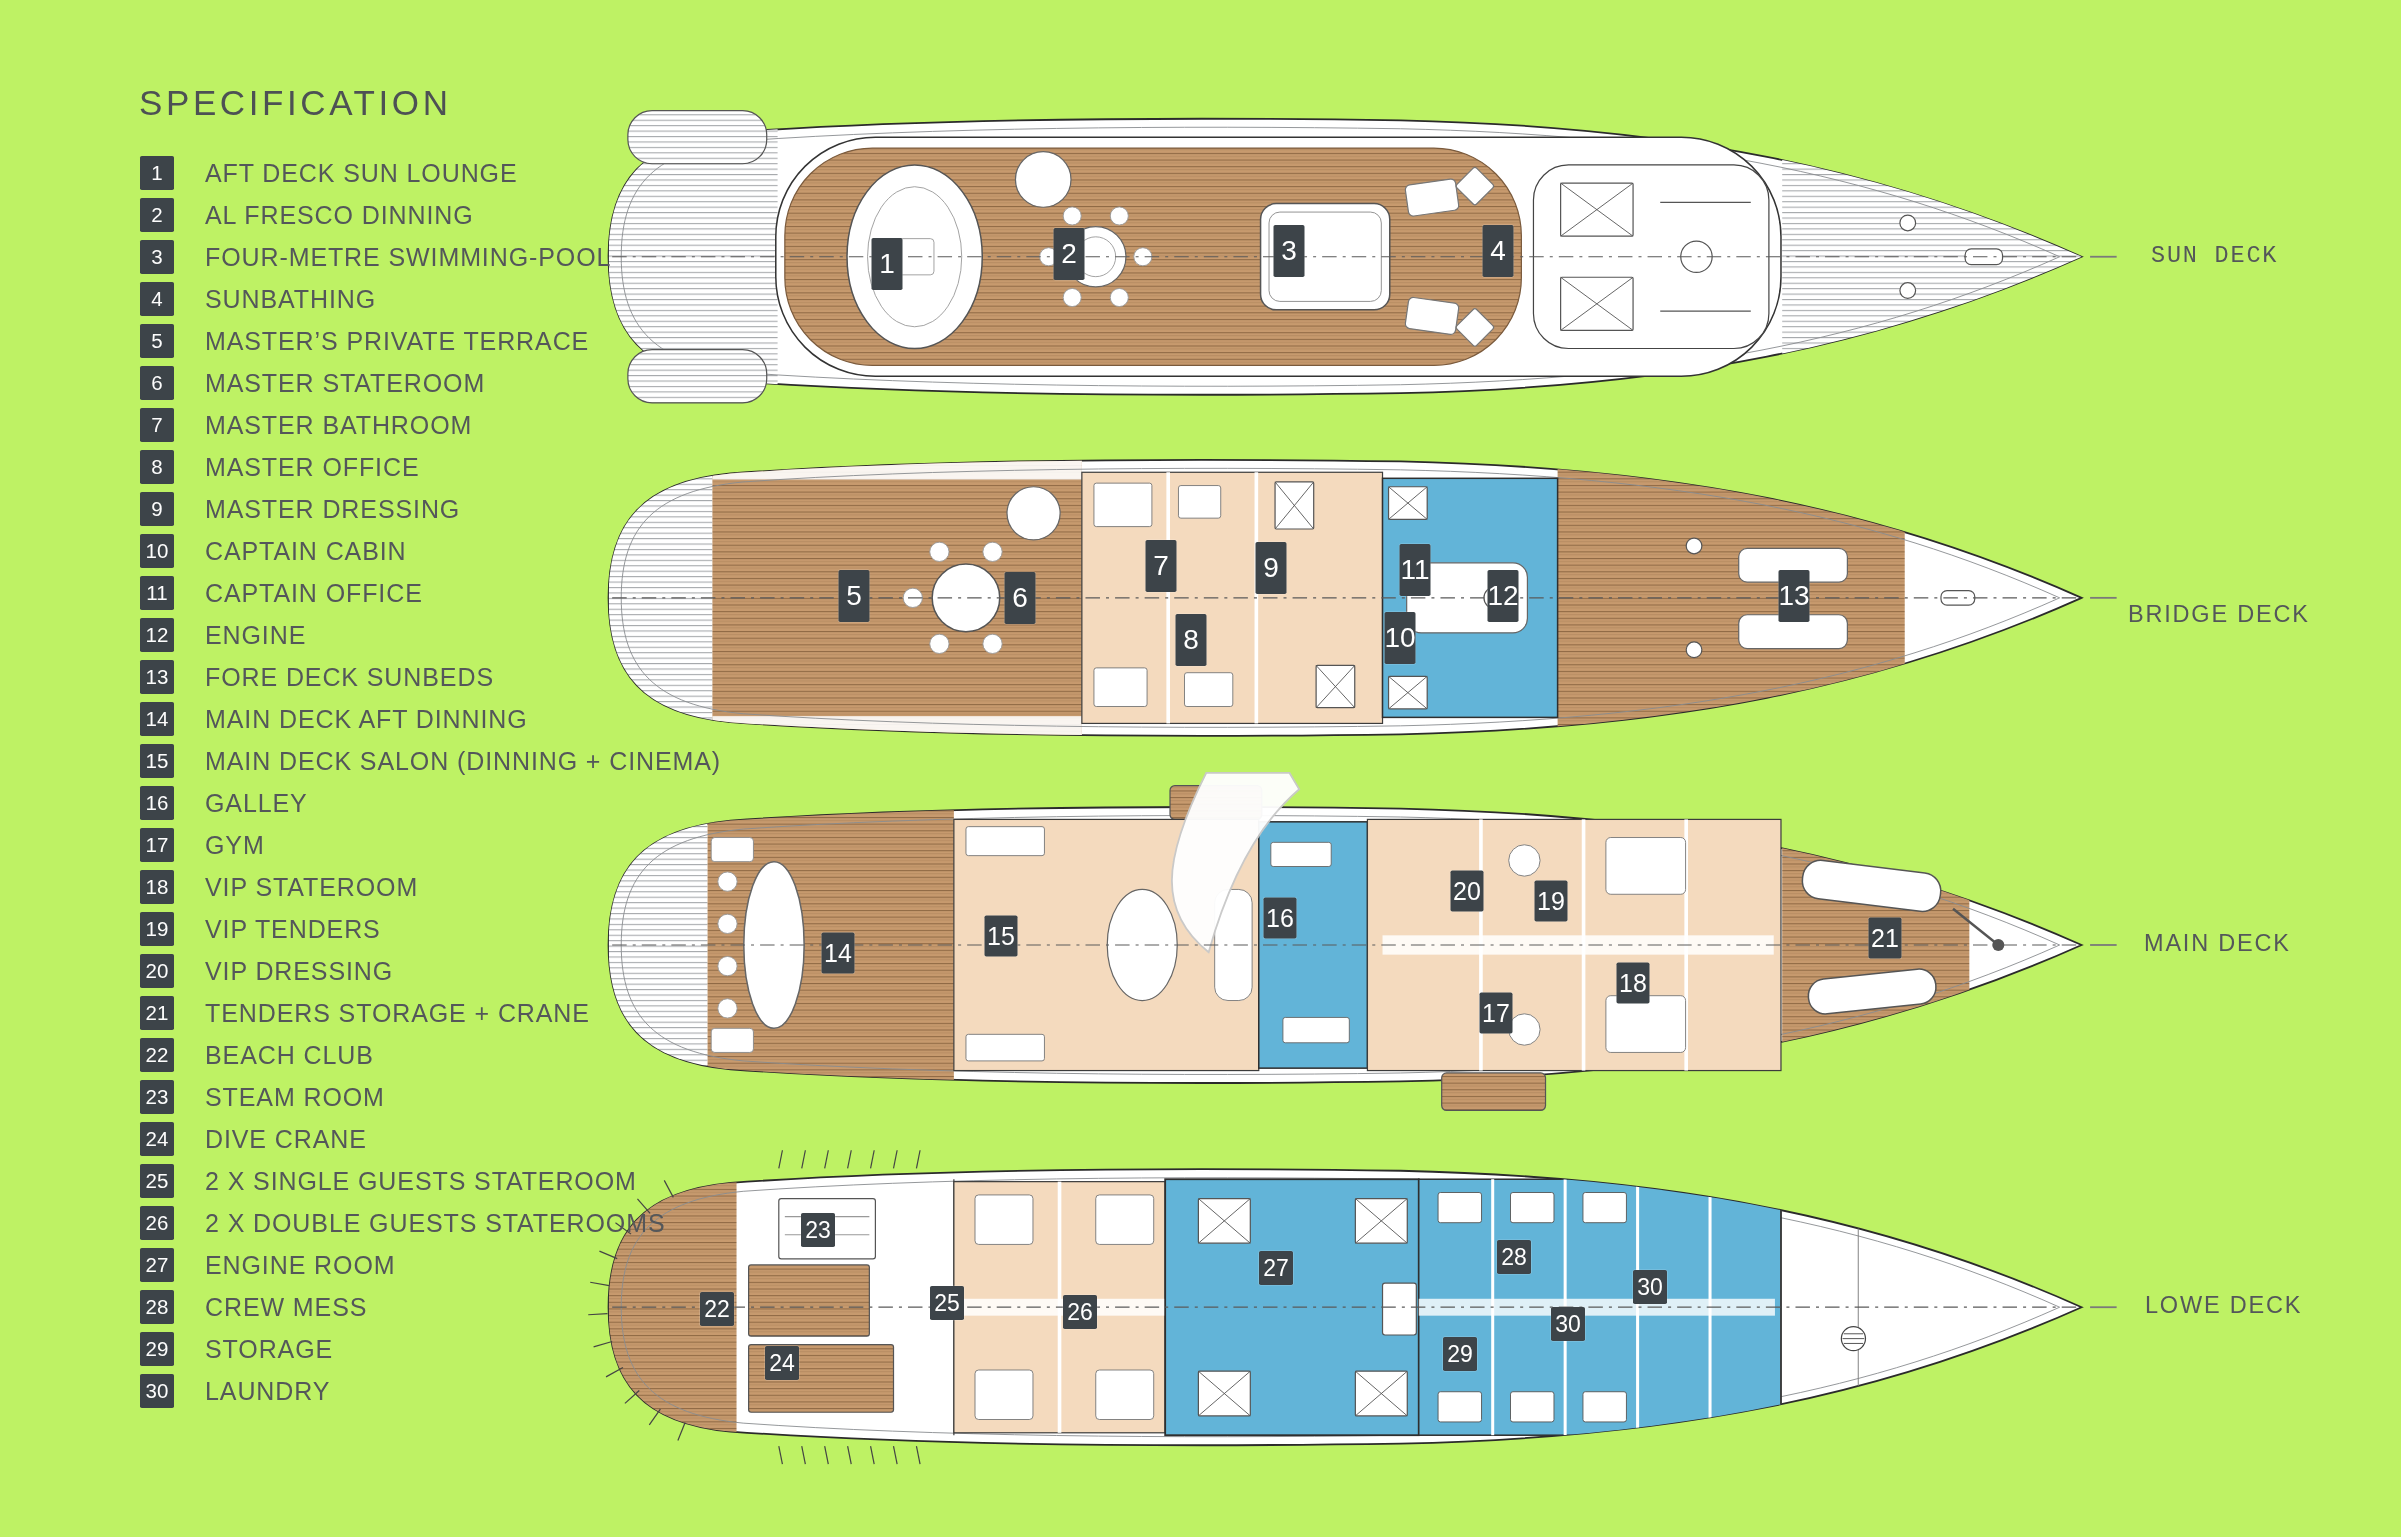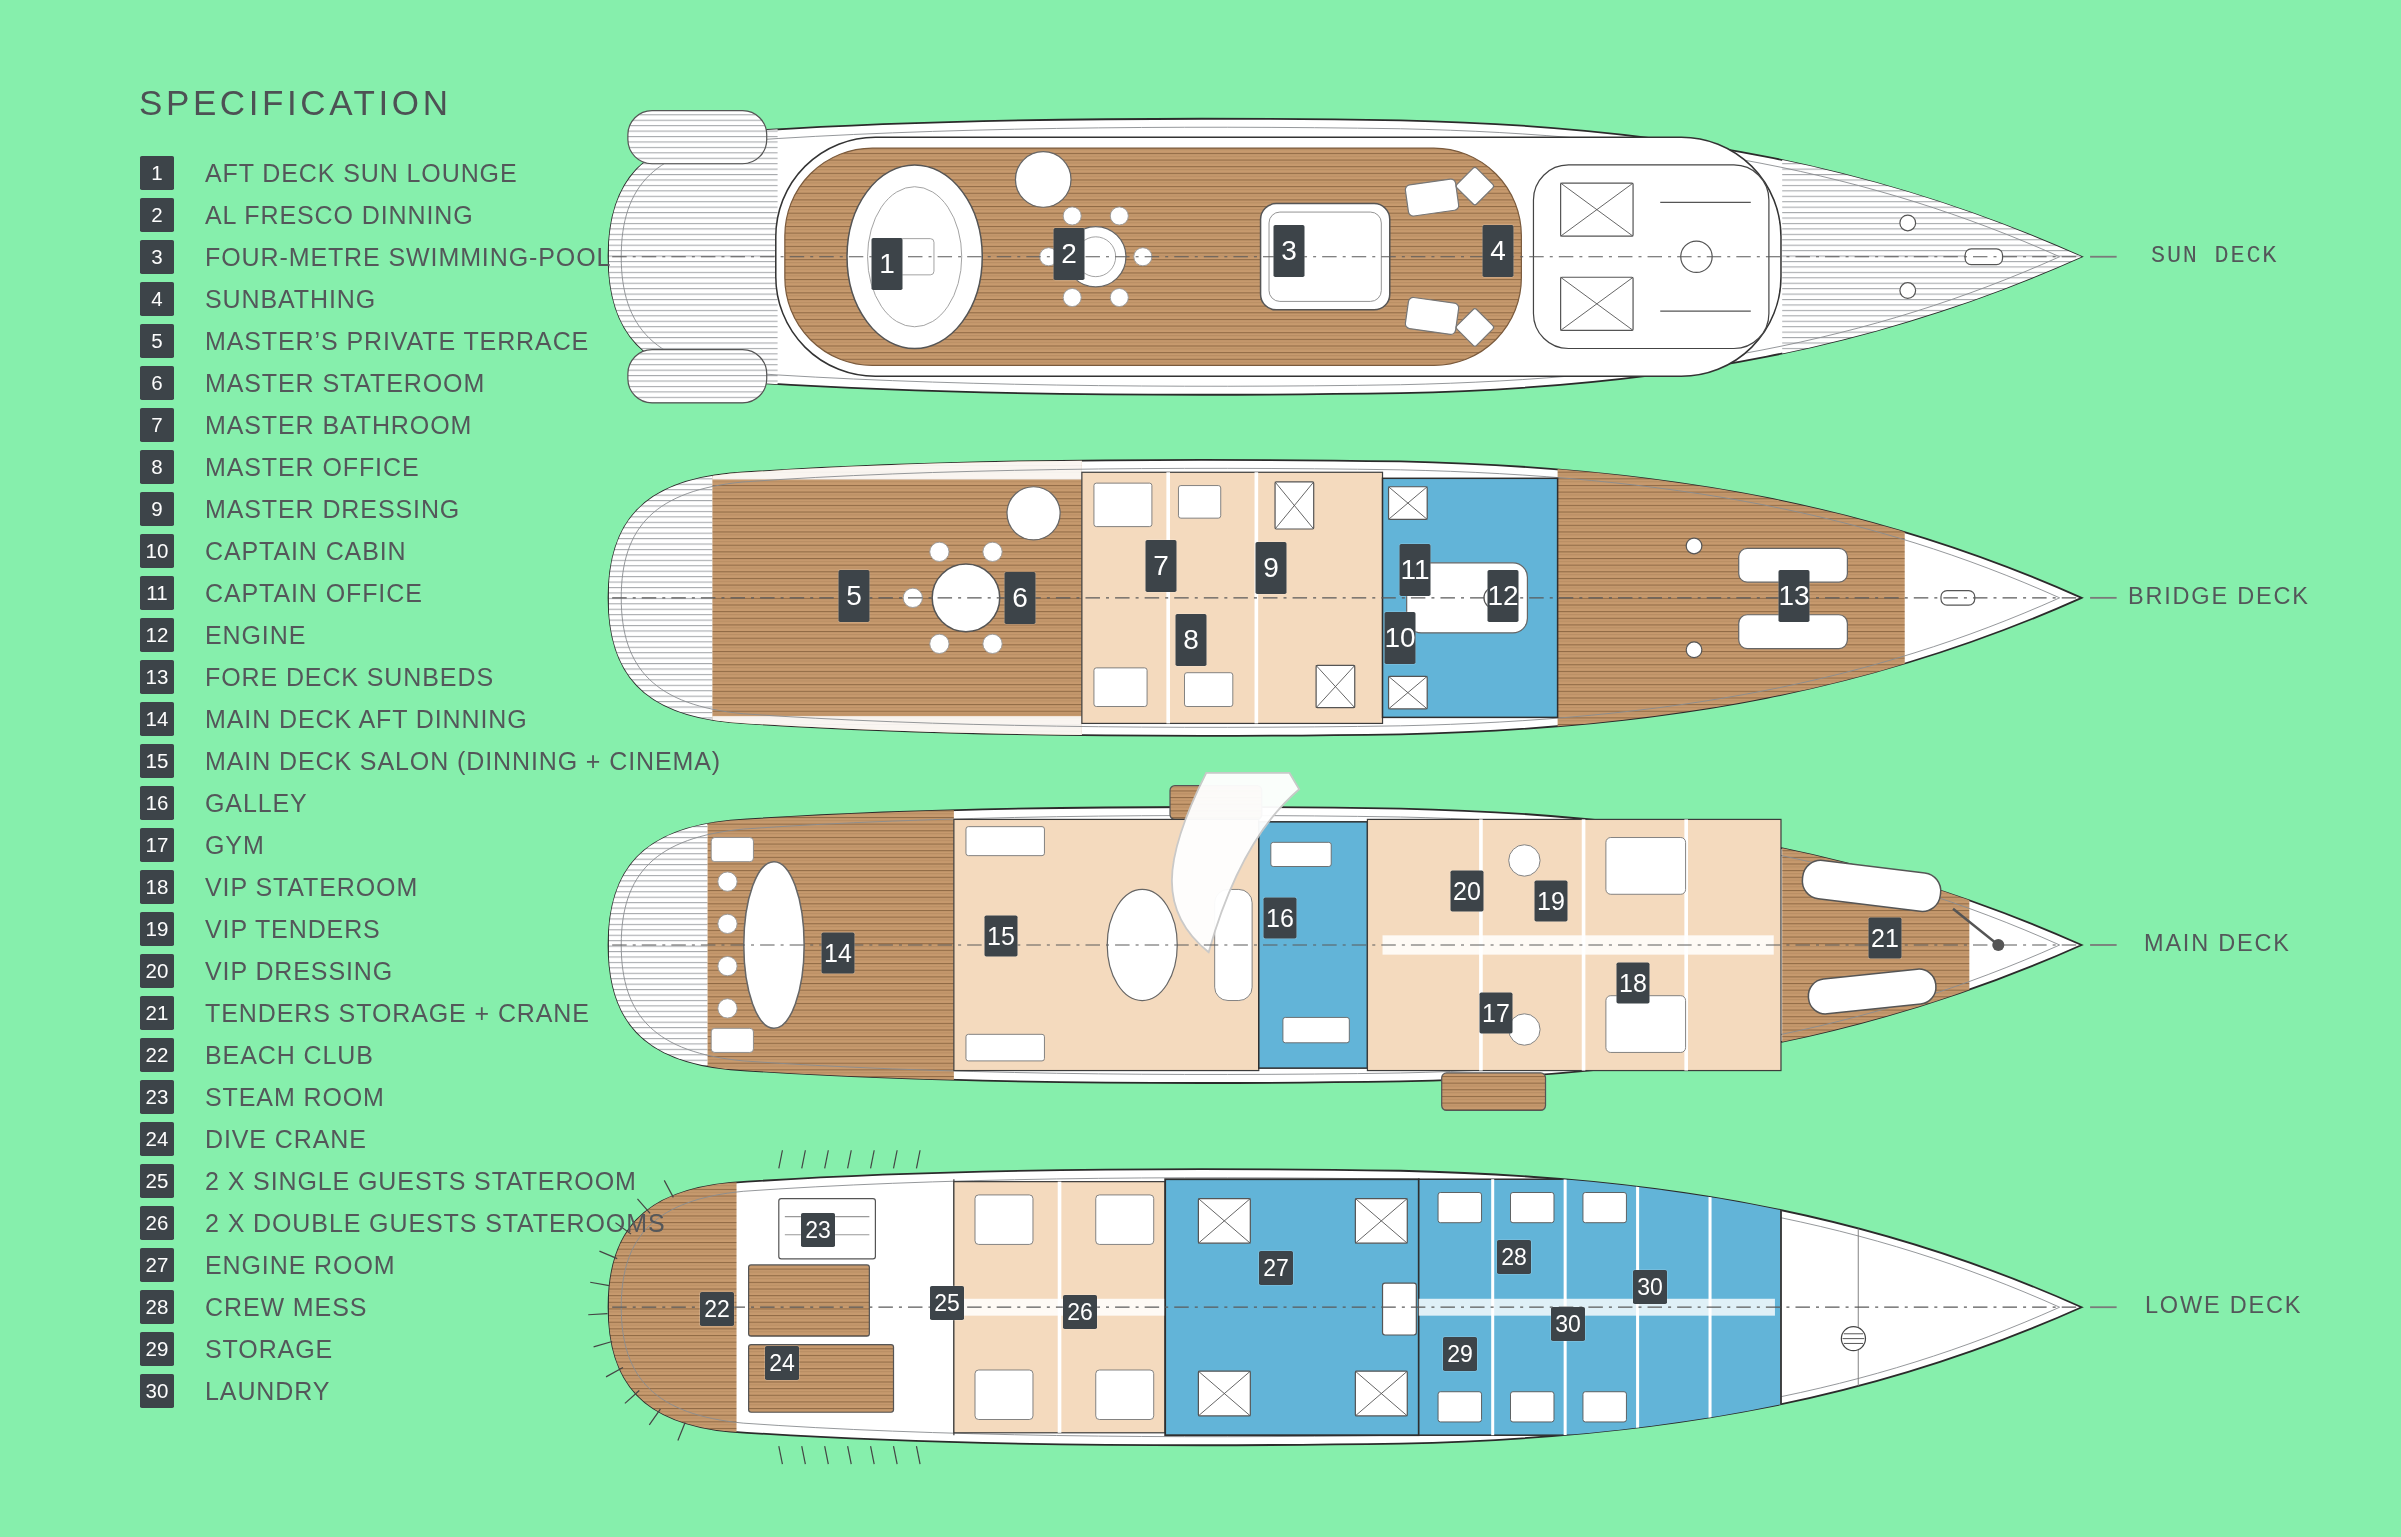--- a/index.html
+++ b/index.html
@@ -1,17 +1,17 @@
 <!DOCTYPE html>
 <html style="font-size:9.7px"><head>
 <meta charset="utf-8">
 <style>
   html,body{margin:0;padding:0;background:#ffffff;}
   body{width:2401px;height:1538px;overflow:hidden;font-family:"Liberation Sans",sans-serif;}
-  #canvas{position:relative;width:2401px;height:1538px;background:#86efac;}
+  #canvas{position:relative;width:2401px;height:1538px;background:#bef264;}
   #plans{position:absolute;left:0;top:0;}
   .page-title{position:absolute;left:139px;top:83px;margin:0;font-size:35px;font-weight:300;
     letter-spacing:3.6px;color:#4d5154;}
   #legend{position:absolute;left:140px;top:152px;}
   .legend-row{display:flex;align-items:center;height:42px;}
   .legend-badge{width:34px;height:34px;flex:0 0 34px;background:#3d4449;color:#fdfdfd;
     display:flex;align-items:center;justify-content:center;font-size:20.5px;font-weight:300;
     border-radius:1.8px;letter-spacing:0;}
   .legend-label{margin-left:31px;font-size:25px;font-weight:300;letter-spacing:0.9px;color:#54575a;white-space:nowrap;}
   .deck-label{position:absolute;transform:translateY(-54%);font-size:23.5px;font-weight:300;
@@ -459,21 +459,21 @@
         <span class="legend-badge">29</span>
         <span class="legend-label">STORAGE</span>
       </div>
       <div class="legend-row">
         <span class="legend-badge">30</span>
         <span class="legend-label">LAUNDRY</span>
       </div>
     </div>
   <div id="deck-labels">
       <div class="deck-label" style="left: 2151px; top: 257px; font-family: Liberation Mono, monospace;">SUN DECK</div>
-      <div class="deck-label" style="left: 2128px; top: 598px;">BRIDGE DECK</div>
+      <div class="deck-label" style="left: 2128px; top: 616px;">BRIDGE DECK</div>
       <div class="deck-label" style="left: 2144px; top: 945px;">MAIN DECK</div>
       <div class="deck-label" style="left: 2145px; top: 1307px;">LOWE DECK</div>
     </div>
   <div id="markers">
       <div class="chip tall" style="left: 887px; top: 264px; background: rgb(61, 68, 73);">1</div>
       <div class="chip tall" style="left: 1069px; top: 254px; background: rgb(61, 68, 73);">2</div>
       <div class="chip tall" style="left: 1289px; top: 251px; background: rgb(61, 68, 73);">3</div>
       <div class="chip tall" style="left: 1498px; top: 251px; background: rgb(61, 68, 73);">4</div>
       <div class="chip tall" style="left: 854px; top: 596px; background: rgb(61, 68, 73);">5</div>
       <div class="chip tall" style="left: 1020px; top: 598px; background: rgb(61, 68, 73);">6</div>

